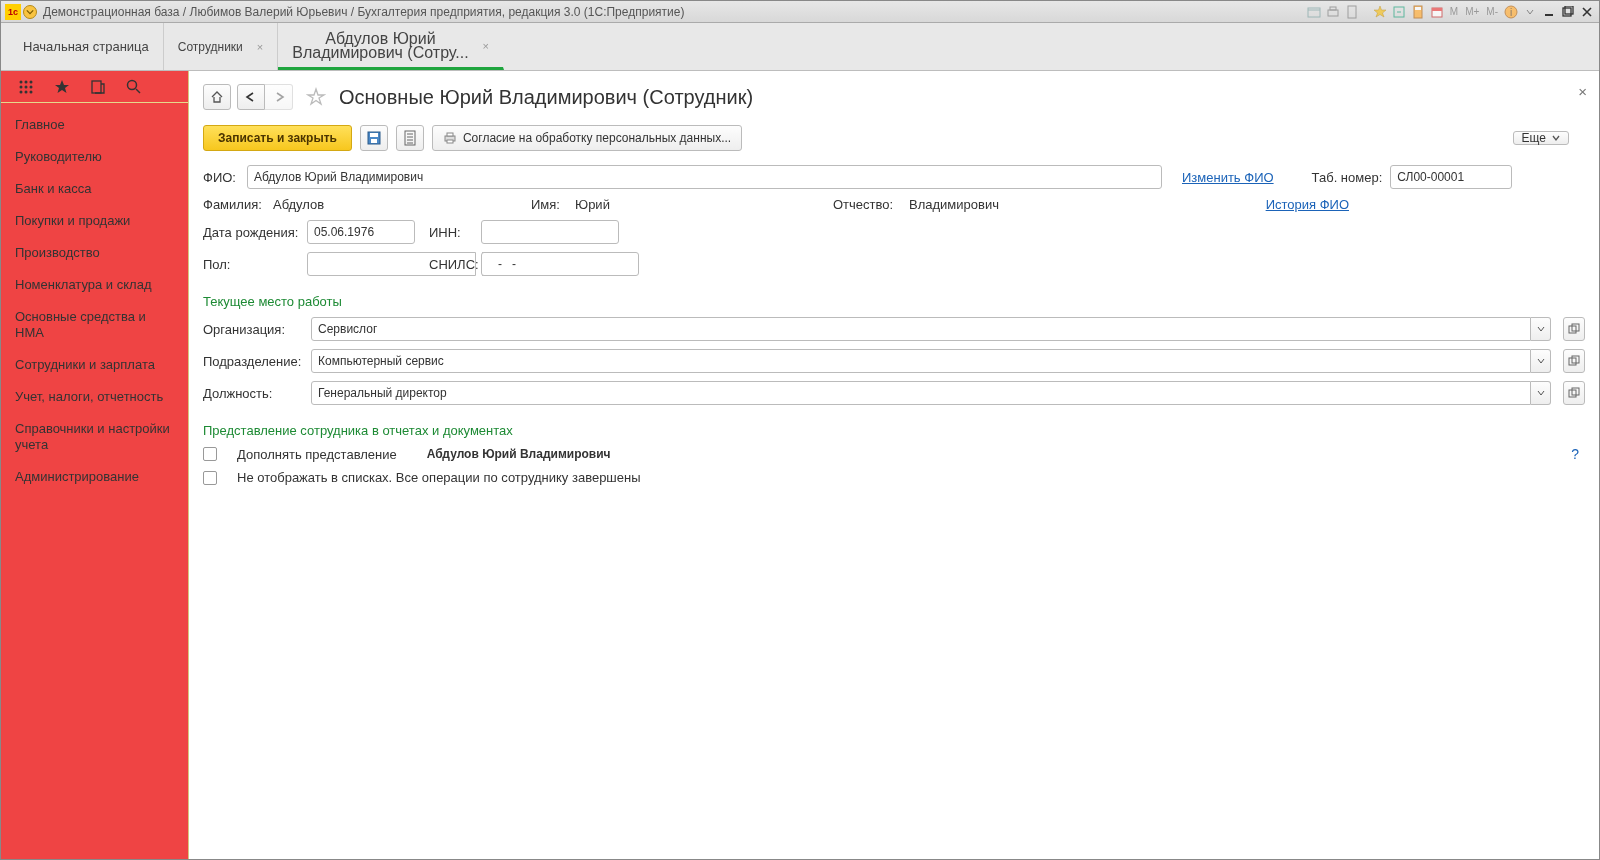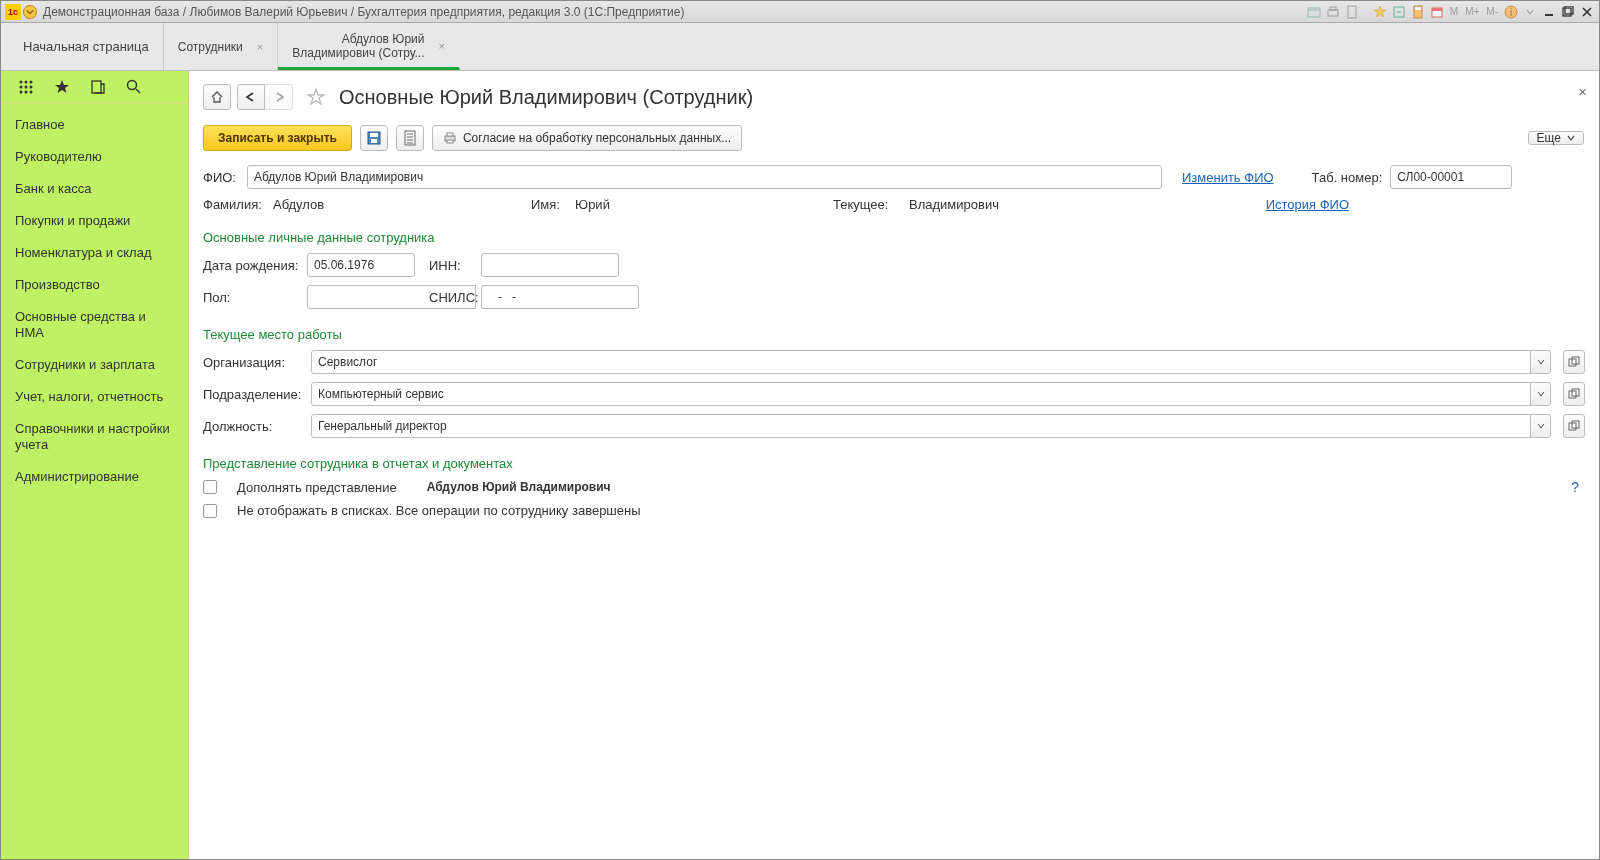--- a/index.html
+++ b/index.html
@@ -18,42 +18,42 @@
   .mtxt { color:#999; font-size:10px; padding:0 2px; cursor:pointer;}
   .winbtn { width:16px; height:14px; display:flex; align-items:center; justify-content:center; cursor:pointer; color:#333;}
 
   
   .tabsrow { height:48px; background:#e8e8e8; border-bottom:1px solid #bdbdbd; display:flex; align-items:stretch; padding-left:8px; }
   .tab { display:flex; align-items:center; padding:0 14px; font-size:12px; color:#444; position:relative; cursor:pointer; border-right:1px solid transparent;}
   .tab.sep { border-right:1px solid #ccc; }
   .tab.home { font-size:13px; }
   .tab .close { margin-left:14px; color:#999; font-size:11px; cursor:pointer;}
   .tab.active { background:#e8e8e8; border-top:2px solid transparent; border-bottom:3px solid #1fa53e; }
-  .tab .multi { line-height:14px; text-align:right; font-size:12px;}
+  .tab .multi { line-height:14px; text-align:center; font-size:16px;}
 
   
   .body { flex:1; display:flex; min-height:0; }
 
   
-  .sidebar { width:188px; background:#bef264; border-right:1px solid #d6c87e; display:flex; flex-direction:column; }
+  .sidebar { width:188px; background:#ef4444; border-right:1px solid #d6c87e; display:flex; flex-direction:column; }
   .sidetools { height:32px; display:flex; align-items:center; border-bottom:1px solid #e6d98c; padding:0 4px; gap:18px; padding-left:16px; }
   .sidetools .stico { width:18px; height:18px; display:flex; align-items:center; justify-content:center; cursor:pointer; color:#333;}
   .sidelist { padding:6px 0; }
   .sideitem { padding:8px 14px; font-size:13px; color:#333; cursor:pointer; line-height:16px; }
 
   
   .content { flex:1; background:#fff; display:flex; flex-direction:column; padding:8px 14px 0 14px; overflow:auto; position:relative;}
   .hdr { display:flex; align-items:center; height:36px; gap:6px; }
   .iconbtn { height:26px; min-width:28px; border:1px solid #bbb; border-radius:3px; background:linear-gradient(#fdfdfd,#eee); display:flex; align-items:center; justify-content:center; cursor:pointer; padding:0 5px;}
   .iconbtn.disabled { opacity:.45; cursor:default;}
   .hdr h1 { font-size:20px; font-weight:normal; color:#333; margin-left:6px;}
   .hdr .star { width:22px; height:22px; display:flex; align-items:center; justify-content:center; color:#bbb; cursor:pointer; margin-left:6px;}
   .closeX { position:absolute; right:12px; top:12px; font-size:15px; color:#777; cursor:pointer;}
 
-  .cmdrow { display:flex; align-items:center; gap:8px; margin:10px 1px 14px 0;}
+  .cmdrow { display:flex; align-items:center; gap:8px; margin:10px 16px 14px 0;}
   .btn { height:26px; border:1px solid #bbb; border-radius:3px; background:linear-gradient(#fdfdfd,#eee); display:flex; align-items:center; padding:0 10px; cursor:pointer; font-size:12px;}
   .btn.yellow { background:linear-gradient(#ffe05a,#f7c71e); border-color:#d4a813; font-weight:bold; color:#4a3400; padding:0 14px;}
   .btn .bico { margin-right:6px; display:flex; }
   .more { height:14px; border:1px solid #bbb; border-radius:3px; background:linear-gradient(#fdfdfd,#eee); padding:0 8px; display:flex; align-items:center; gap:6px; cursor:pointer; margin-left:auto;}
 
   .formrow { display:flex; align-items:center; margin-bottom:8px; gap:8px; font-size:13px;}
   .lbl { color:#333; }
   .inp { height:24px; border:1px solid #bbb; border-radius:3px; padding:0 6px; font-size:12px; background:#fff; color:#333;}
   .link { color:#1b63b8; text-decoration:underline; cursor:pointer; font-size:13px;}
   .sect { color:#1d8a34; font-size:13px; margin:10px 0 8px 0;}
@@ -206,22 +206,22 @@
               <circle cx="6" cy="6" r="4.5" fill="none" stroke="#333" stroke-width="1.5"></circle>
               <path d="M10 10 L14 14" stroke="#333" stroke-width="1.5"></path>
             </svg>
           </span>
       </div>
       <div class="sidelist">
         <div class="sideitem">Главное</div>
         <div class="sideitem">Руководителю</div>
         <div class="sideitem">Банк и касса</div>
         <div class="sideitem">Покупки и продажи</div>
+        <div class="sideitem">Производство</div>
         <div class="sideitem">Номенклатура и склад</div>
-        <div class="sideitem">Производство</div>
         <div class="sideitem">Основные средства и НМА</div>
         <div class="sideitem">Сотрудники и зарплата</div>
         <div class="sideitem">Учет, налоги, отчетность</div>
         <div class="sideitem">Справочники и настройки учета</div>
         <div class="sideitem">Администрирование</div>
       </div>
     </div>
 
     <div class="content">
       <div class="closeX">×</div>
@@ -291,27 +291,26 @@
         <span class="link" style="margin-left:12px;">Изменить ФИО</span>
         <span class="lbl" style="margin-left:30px;">Таб. номер:</span>
         <input class="inp" style="width: 122px;" value="СЛ00-00001">
       </div>
 
       <div class="formrow">
         <span class="lbl" style="width:62px;">Фамилия:</span>
         <span style="width:250px;">Абдулов</span>
         <span class="lbl" style="width:36px;">Имя:</span>
         <span style="width:250px;">Юрий</span>
-        <span class="lbl" style="width:68px;">Текущее:</span>
+        <span class="lbl" style="width:68px;">Отчество:</span>
         <span style="flex:1;">Владимирович</span>
         <span class="link">История ФИО</span>
         <span style="width:228px;"></span>
       </div>
 
-      <div class="sect">Основные личные данные сотрудника</div>
 
       <div class="formrow">
         <span class="lbl" style="width:96px;">Дата рождения:</span>
         <input class="inp" style="width: 108px;" value="05.06.1976">
         <span class="lbl" style="width:44px;margin-left:6px;">ИНН:</span>
         <input class="inp" style="width: 138px;" value="">
       </div>
 
       <div class="formrow">
         <span class="lbl" style="width:96px;">Пол:</span>

